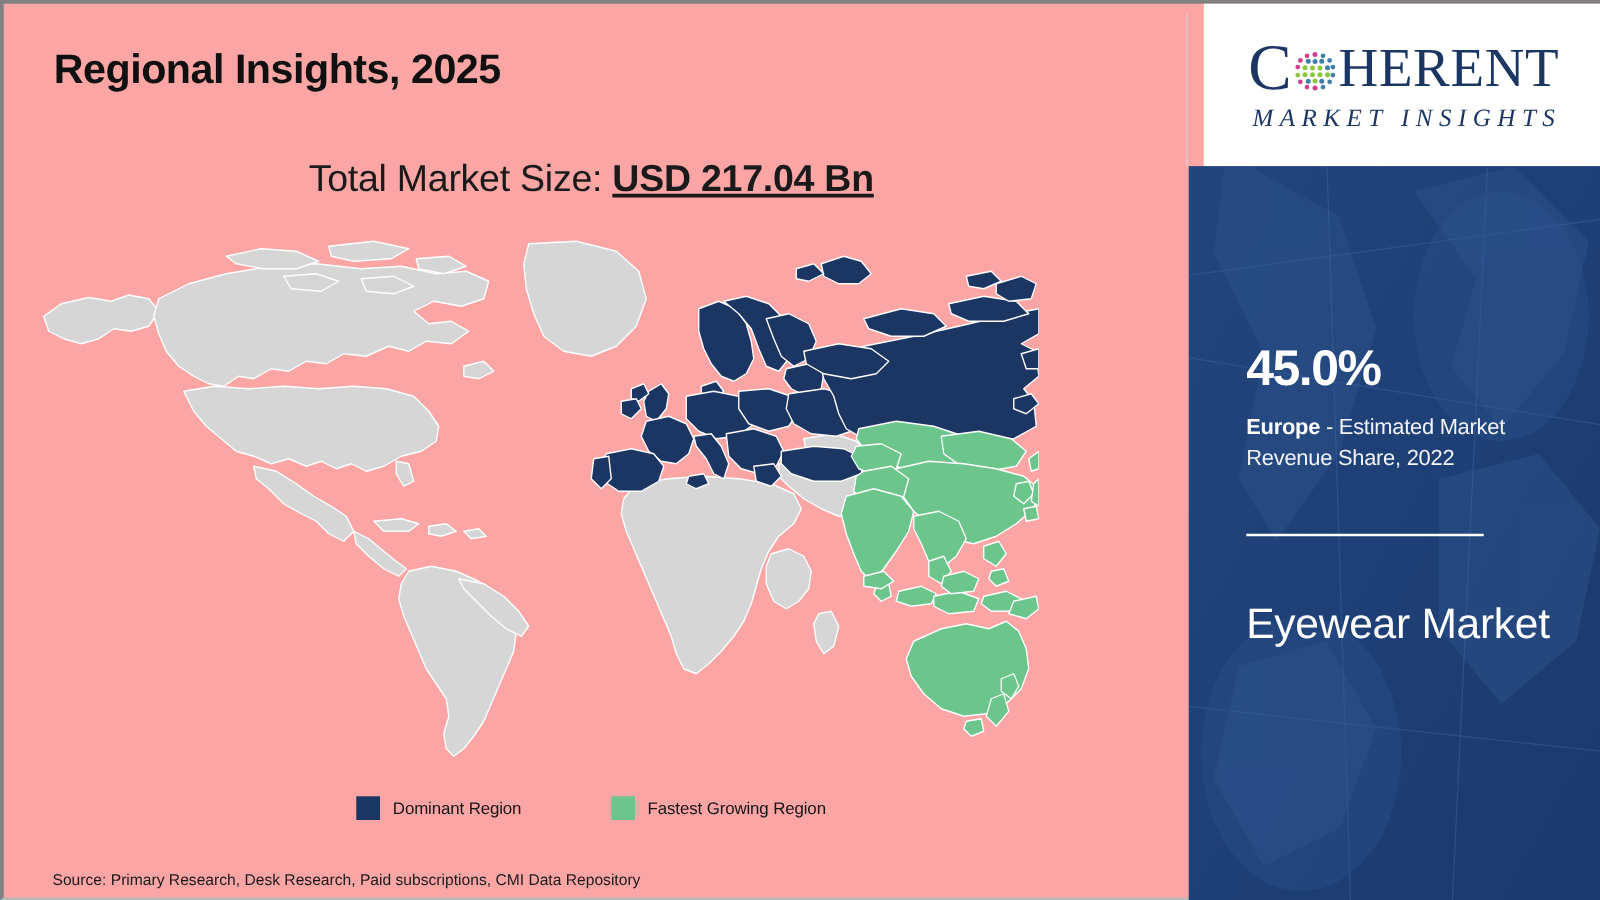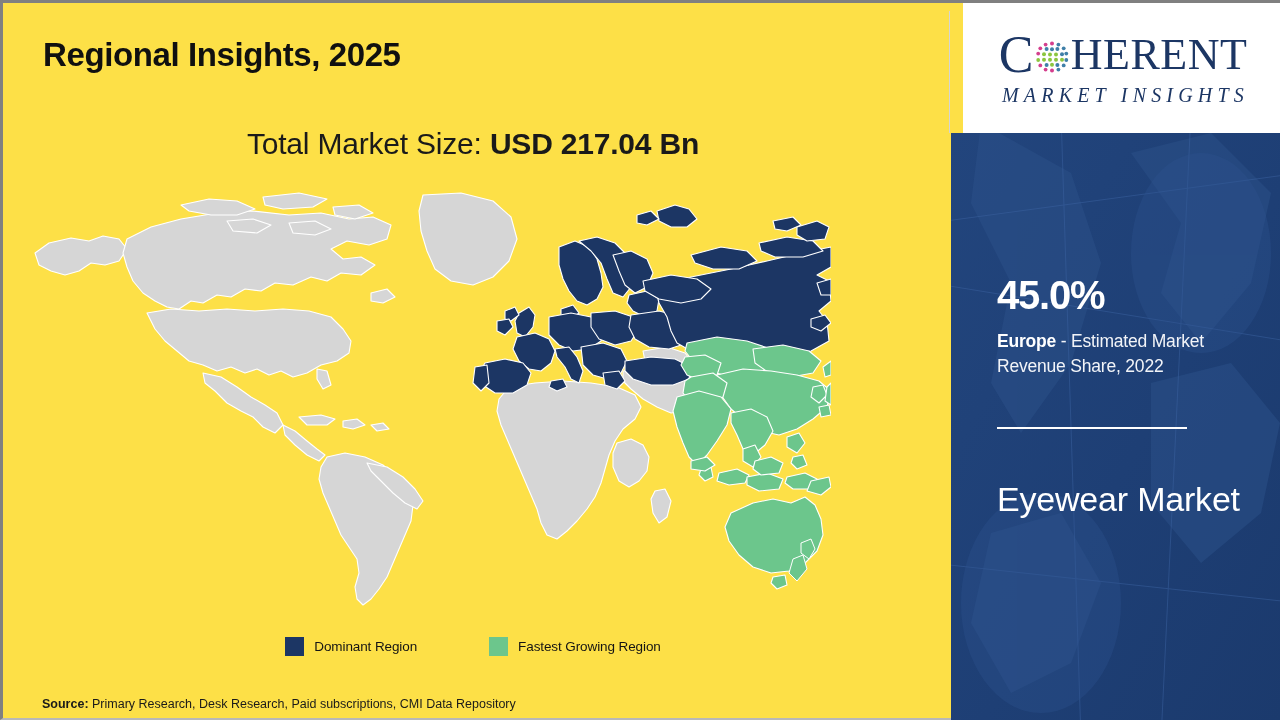--- a/index.html
+++ b/index.html
@@ -5,21 +5,21 @@
   * { box-sizing: border-box; margin: 0; padding: 0; }
   html, body {
     width: 1280px; height: 720px;
     font-family: "Liberation Sans", sans-serif;
     background: #ffffff;
     overflow: hidden;
   }
   .page {
     position: relative;
     width: 1280px; height: 720px;
-    background: #fde047;
+    background: #fca5a5;
     border-top: 3px solid #808080;
     border-left: 3px solid #808080;
     border-bottom: 2px solid #b8b8b8;
   }
 
   
   .left-pane {
     position: absolute;
     left: 0; top: 0;
     width: 948px; height: 717px;
@@ -34,21 +34,21 @@
   }
   .subtitle {
     position: absolute;
     left: 0; top: 124px;
     width: 940px;
     text-align: center;
     font-size: 30px;
     color: #1a1a1a;
     letter-spacing: -0.2px;
   }
-  .subtitle .val { font-weight: bold; }
+  .subtitle .val { font-weight: bold; text-decoration: underline; }
 
   
   .map-wrap {
     position: absolute;
     left: 28px; top: 188px;
     width: 800px; height: 420px;
   }
   .map-wrap svg { width: 100%; height: 100%; display: block; }
 
   
@@ -71,21 +71,21 @@
   }
 
   
   .source {
     position: absolute;
     left: 39px; top: 694px;
     font-size: 12.5px;
     color: #1a1a1a;
     white-space: nowrap;
   }
-  .source b { font-weight: bold; text-align: center; }
+  .source b { font-weight: normal; text-align: center; }
 
   
   .v-divider {
     position: absolute;
     left: 946px; top: 8px;
     width: 1px; height: 122px;
     background: #d4d4d4;
   }
 
   

